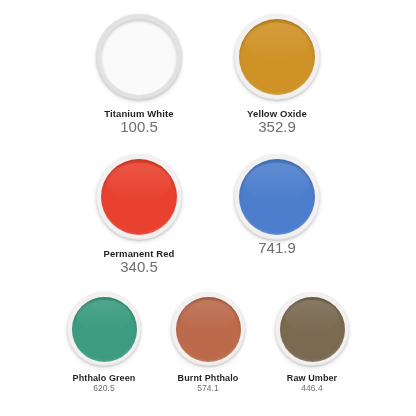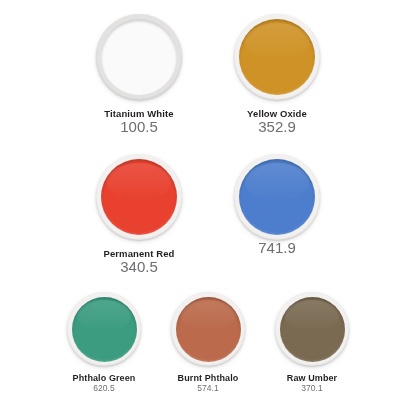--- a/index.html
+++ b/index.html
@@ -199,17 +199,17 @@
           <div class="pan-inner" style="background: rgb(187, 106, 75);"></div>
         </div>
         <div class="swatch-label">Burnt Phthalo</div>
         <div class="swatch-code">574.1</div>
       </div>
       <div class="swatch-cell">
         <div class="pan-outer" style="background: rgb(242, 241, 239);">
           <div class="pan-inner" style="background: rgb(122, 106, 82);"></div>
         </div>
         <div class="swatch-label">Raw Umber</div>
-        <div class="swatch-code">370.1</div>
+        <div class="swatch-code">446.4</div>
       </div>
     </div>
 
 </div>
 
 </body></html>

